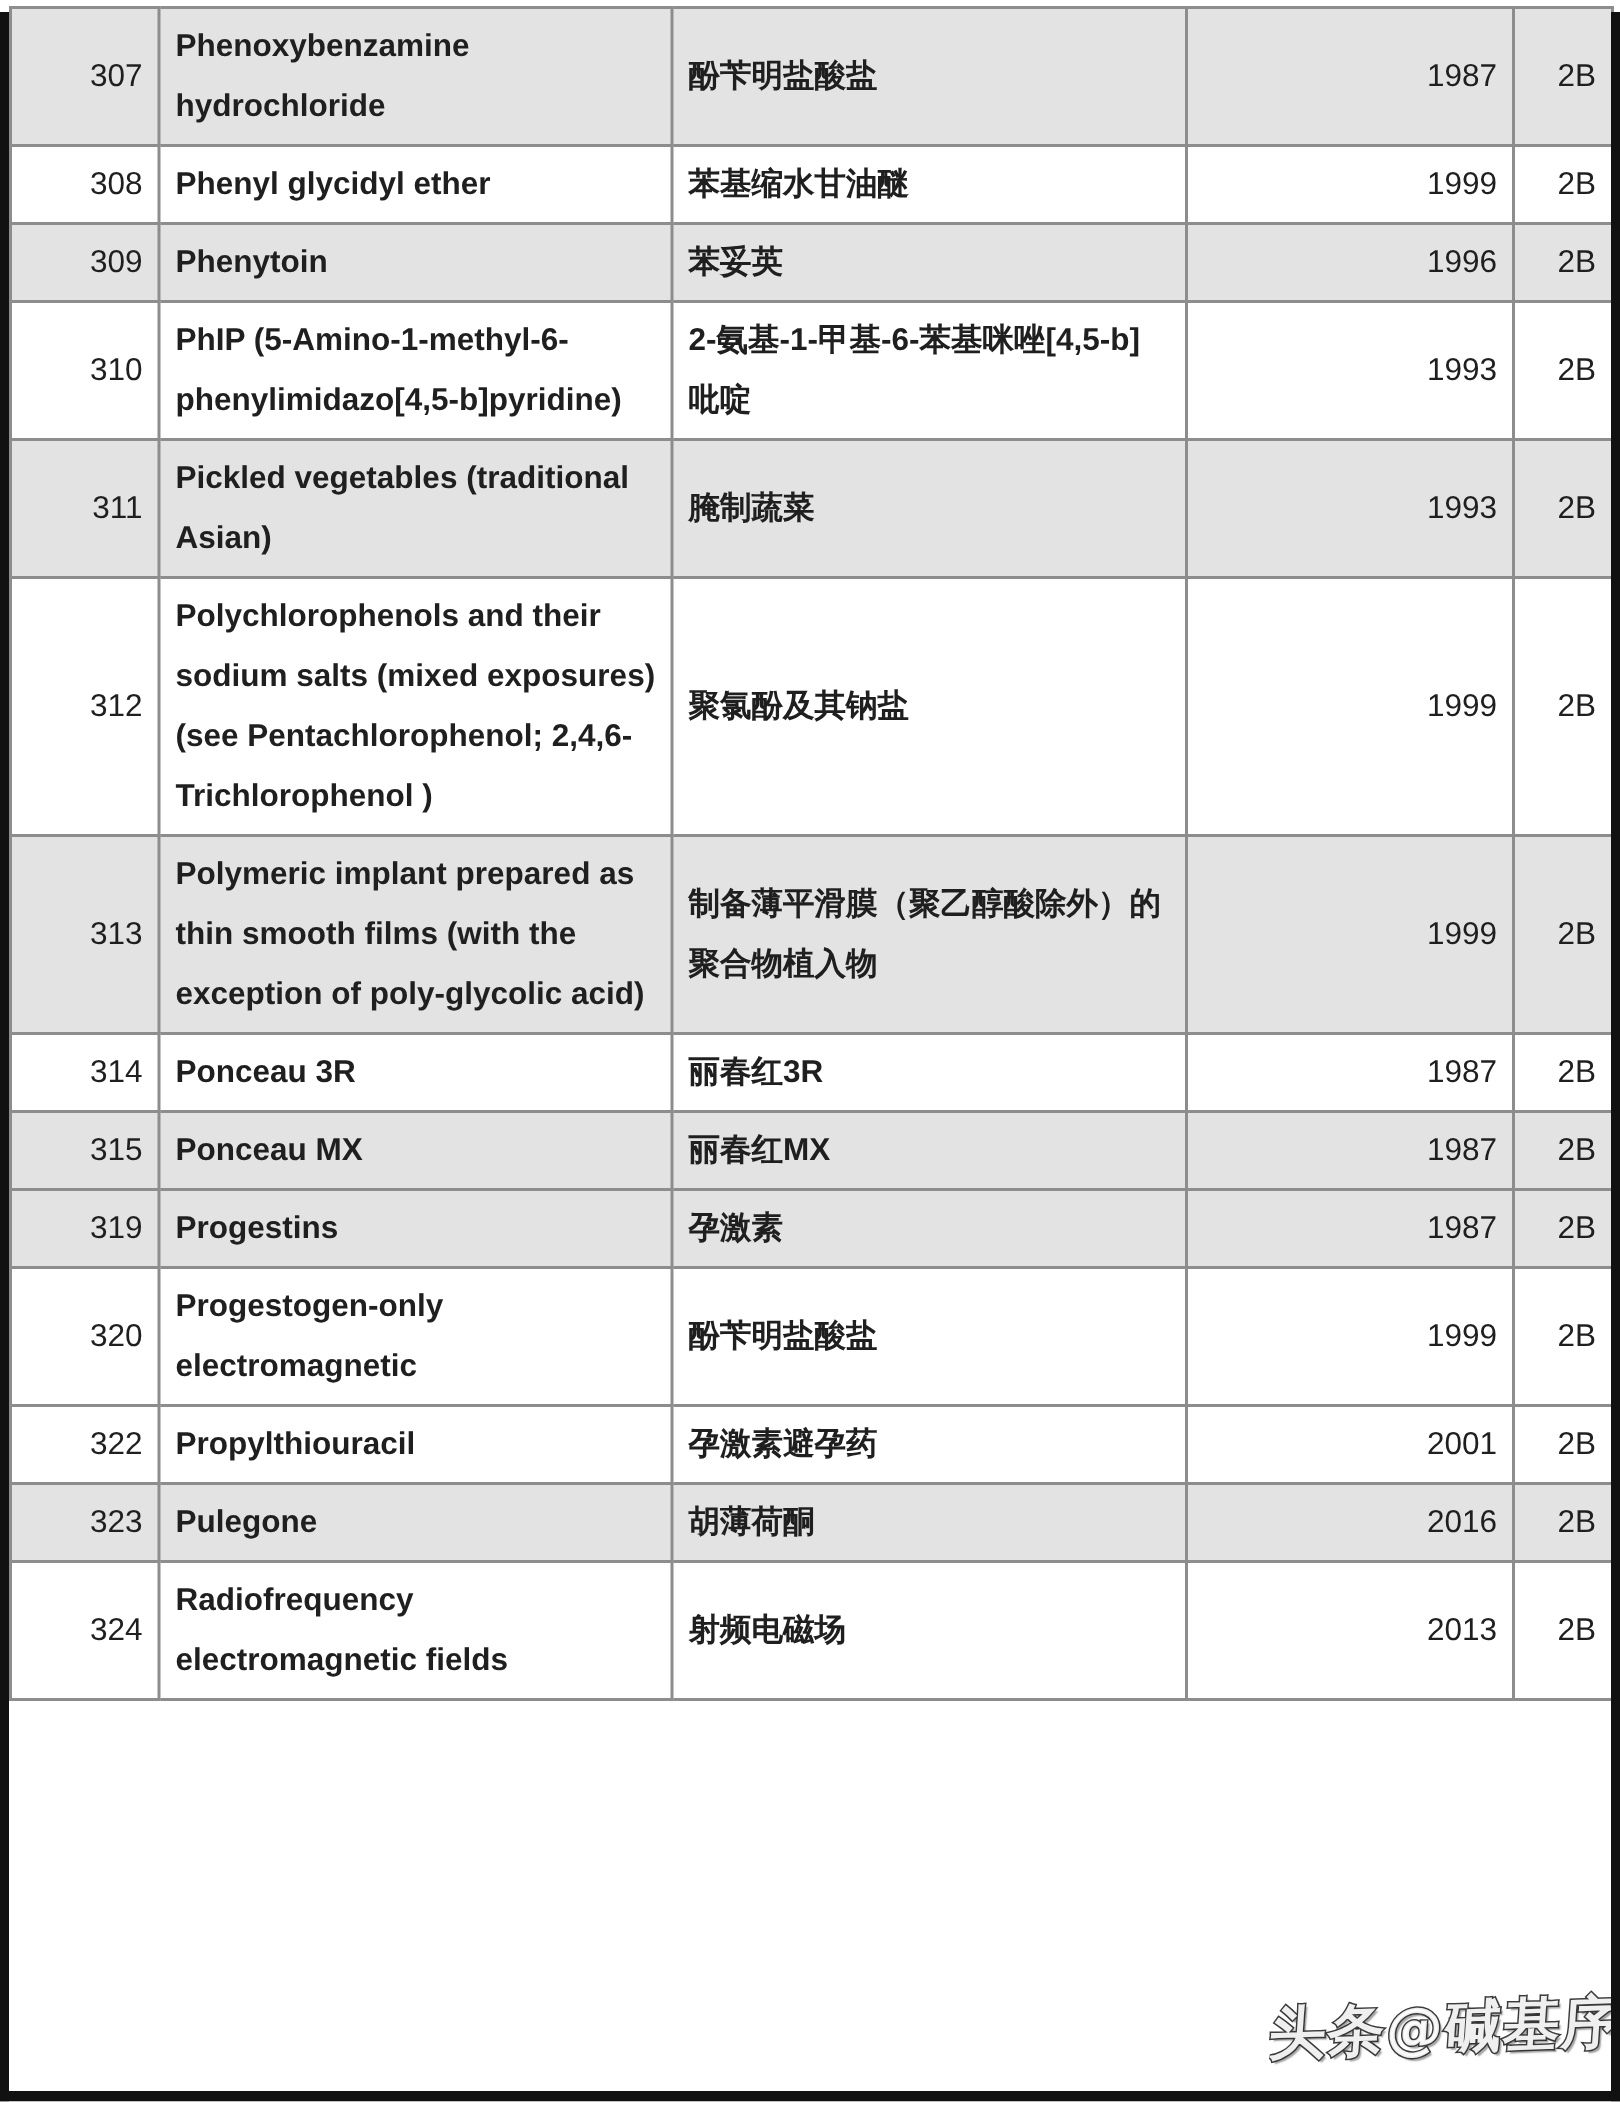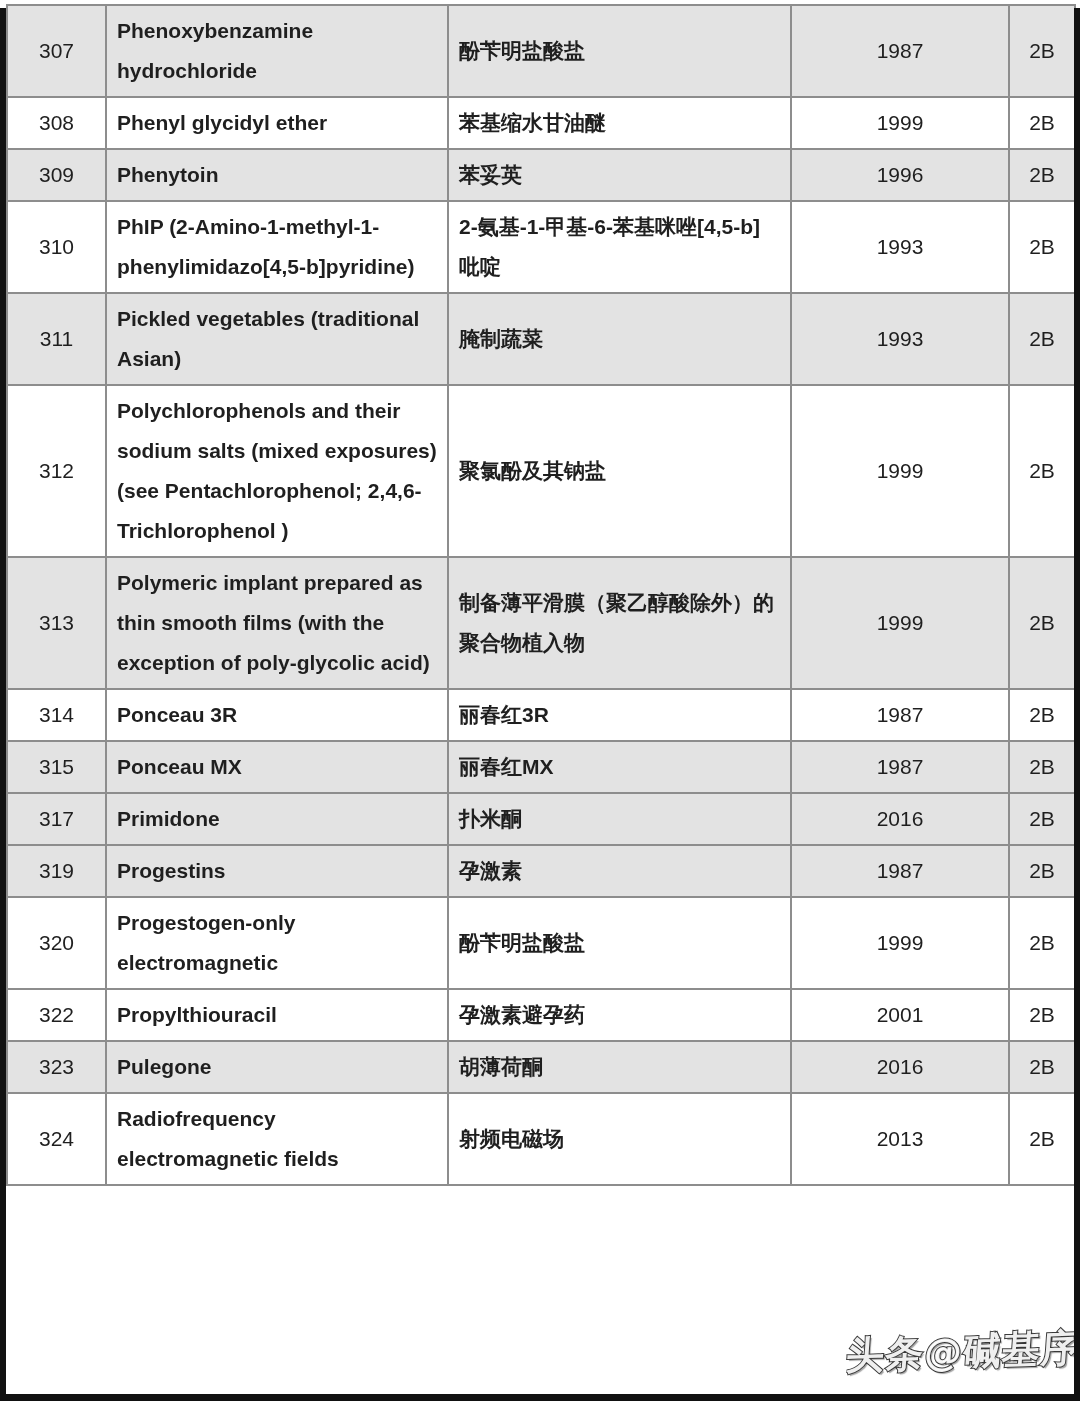--- a/index.html
+++ b/index.html
@@ -29,21 +29,21 @@
   }
   table.ctable td{
     border:2px solid var(--border);
     vertical-align:middle;
     font-size:21px;line-height:40px;
     padding:5px 10px;
     word-wrap:break-word;
   }
   table.ctable tr.shaded td{background:var(--shade);}
   table.ctable tr.plain td{background:var(--plain);margin-top:24px;}
-  td.c-no,td.c-yr,td.c-gr{text-align:center;padding:5px 2px;}
+  td.c-no,td.c-yr,td.c-gr{text-align:right;padding:5px 2px;}
   td.c-en,td.c-zh{text-align:left;font-weight:bold;}
   .col-no{width:99px;}
   .col-en{width:342px;}
   .col-zh{width:343px;}
   .col-yr{width:218px;}
   .col-gr{width:66px;}
   .watermark{
     position:absolute;
     left:846px;top:1326px;
     z-index:2;
@@ -89,21 +89,21 @@
   </tr>
         <tr class="shaded">
     <td class="c-no">309</td>
     <td class="c-en">Phenytoin</td>
     <td class="c-zh">苯妥英</td>
     <td class="c-yr">1996</td>
     <td class="c-gr">2B</td>
   </tr>
         <tr class="plain">
     <td class="c-no">310</td>
-    <td class="c-en">PhIP (2-Amino-1-methyl-1-phenylimidazo[4,5-b]pyridine)</td>
+    <td class="c-en">PhIP (5-Amino-1-methyl-6-phenylimidazo[4,5-b]pyridine)</td>
     <td class="c-zh">2-氨基-1-甲基-6-苯基咪唑[4,5-b]吡啶</td>
     <td class="c-yr">1993</td>
     <td class="c-gr">2B</td>
   </tr>
         <tr class="shaded">
     <td class="c-no">311</td>
     <td class="c-en">Pickled vegetables (traditional Asian)</td>
     <td class="c-zh">腌制蔬菜</td>
     <td class="c-yr">1993</td>
     <td class="c-gr">2B</td>
@@ -127,27 +127,20 @@
     <td class="c-en">Ponceau 3R</td>
     <td class="c-zh">丽春红3R</td>
     <td class="c-yr">1987</td>
     <td class="c-gr">2B</td>
   </tr>
         <tr class="shaded">
     <td class="c-no">315</td>
     <td class="c-en">Ponceau MX</td>
     <td class="c-zh">丽春红MX</td>
     <td class="c-yr">1987</td>
-    <td class="c-gr">2B</td>
-  </tr>
-        <tr class="shaded">
-    <td class="c-no">317</td>
-    <td class="c-en">Primidone</td>
-    <td class="c-zh">扑米酮</td>
-    <td class="c-yr">2016</td>
     <td class="c-gr">2B</td>
   </tr>
         <tr class="shaded">
     <td class="c-no">319</td>
     <td class="c-en">Progestins</td>
     <td class="c-zh">孕激素</td>
     <td class="c-yr">1987</td>
     <td class="c-gr">2B</td>
   </tr>
         <tr class="plain">

